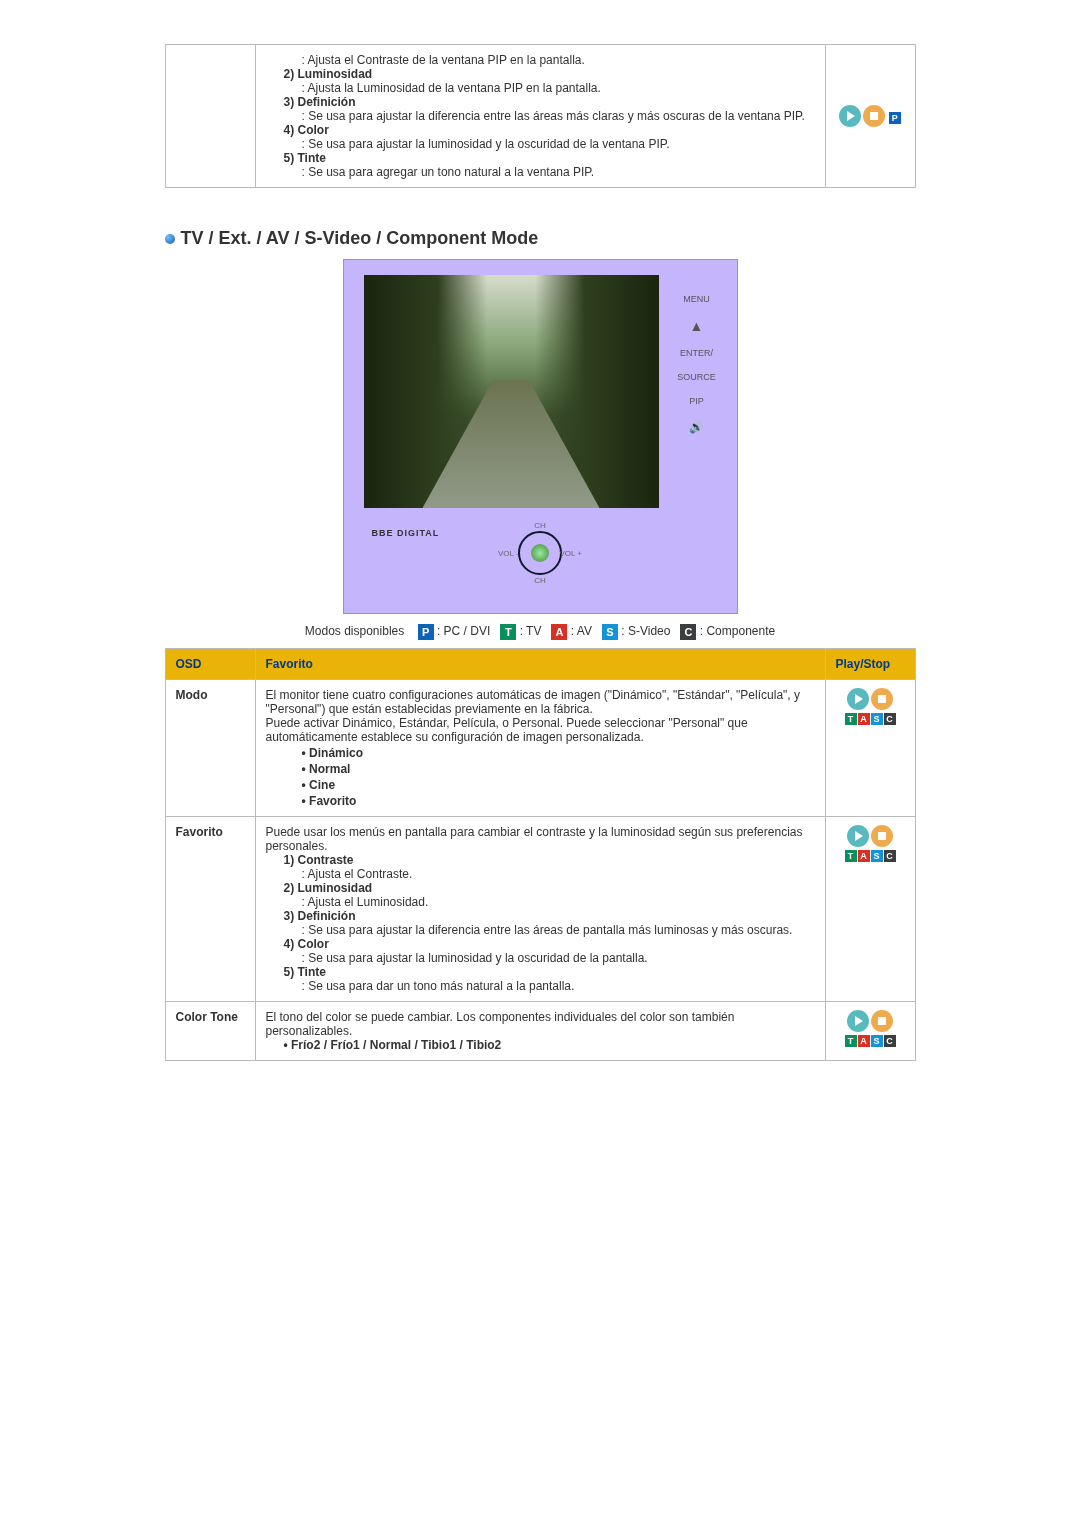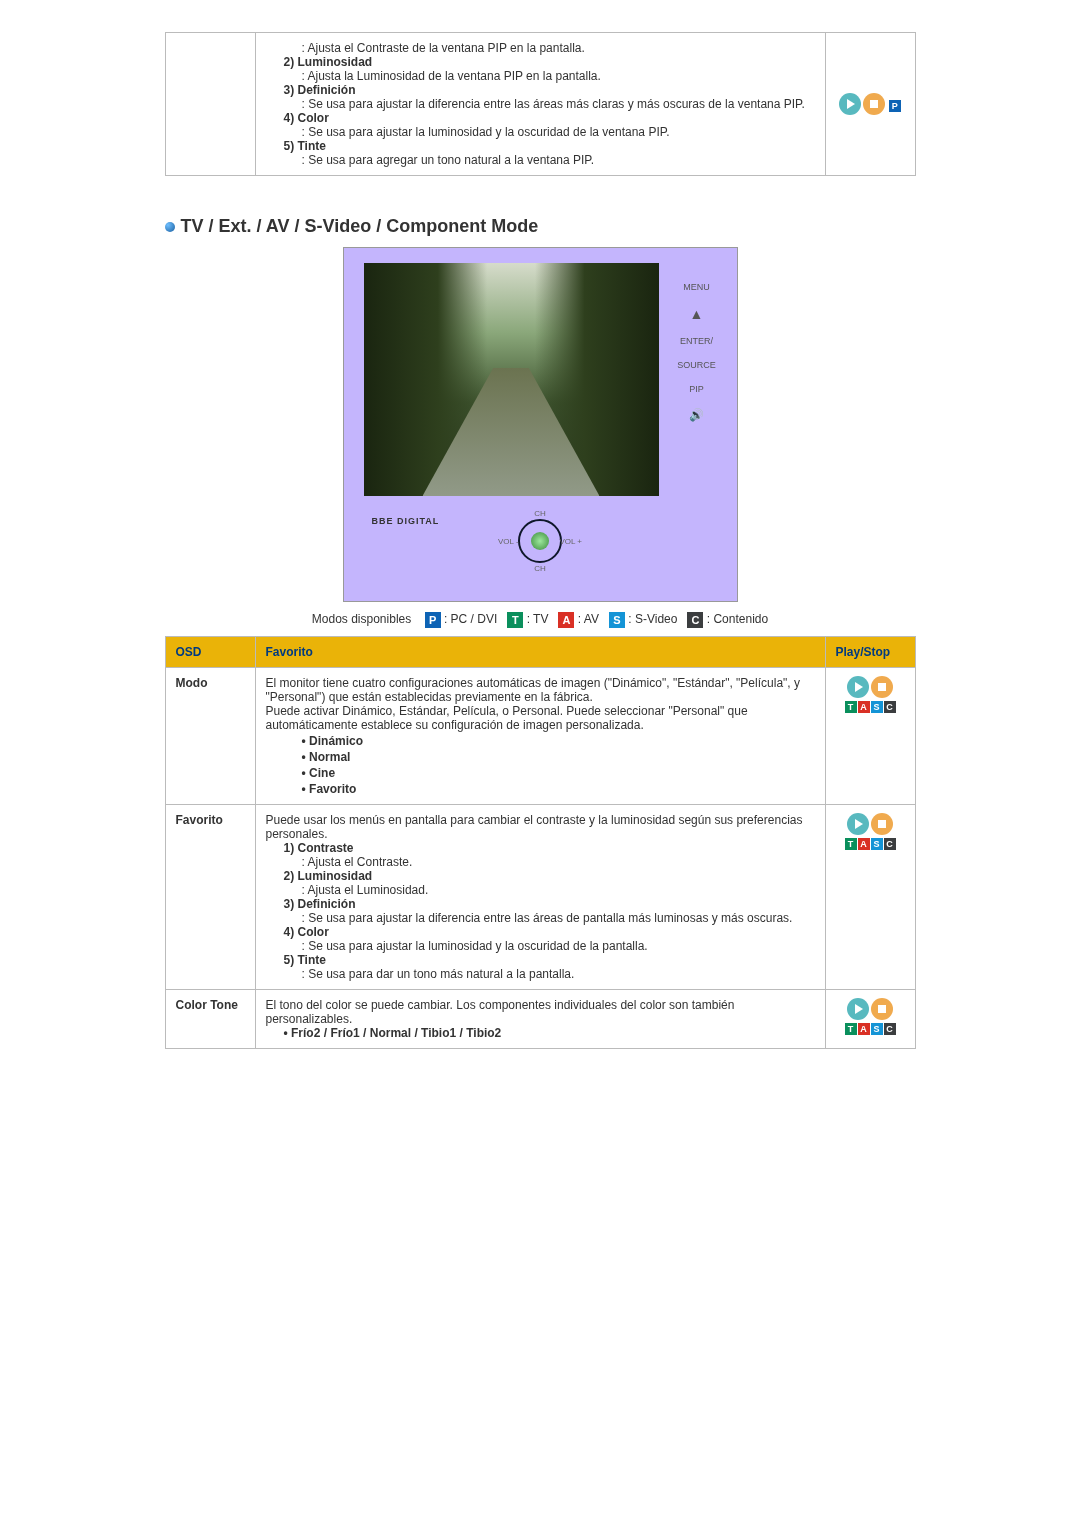--- a/index.html
+++ b/index.html
@@ -1,17 +1,17 @@
 <!DOCTYPE html>
 <html><head>
   <meta charset="utf-8">
   <style>
     * { box-sizing: border-box; margin: 0; padding: 0; }
     body { font-family: Arial, sans-serif; font-size: 12px; color: #333; background: #fff; }
-    .page { width: 871px; margin: 4px auto; padding: 20px 60px; }
+    .page { width: 871px; margin: 16px auto; padding: 20px 60px; }
     table.grid { border-collapse: collapse; width: 100%; border: 1px solid #bbb; margin-top: 8px; }
     table.grid td, table.grid th { border: 1px solid #bbb; padding: 8px 10px; vertical-align: top; font-size: 12px; }
     table.grid th { background: #eab308; text-align: left; color: #003a80; font-weight: bold; }
     .top-table { margin-bottom: 40px; }
     .top-table td.label-cell { width: 12%; }
     .top-table td.content-cell { }
     .top-table td.playstop-cell { width: 12%; text-align: center; vertical-align: middle; }
     .bold { font-weight: bold; }
     .section-header { margin: 20px 0 10px; display: flex; align-items: center; gap: 6px; font-weight: bold; font-size: 18px; color: #333; }
     .bullet-icon { width: 10px; height: 10px; border-radius: 50%; background: radial-gradient(circle at 30% 30%, #6fbfff, #1a5fa0); display: inline-block; flex-shrink: 0; }
@@ -128,21 +128,21 @@
     <span>Modos disponibles</span>&nbsp;&nbsp;&nbsp;
     <span class="mode-badge mb-p">P</span>
     <span>: PC / DVI</span>&nbsp;&nbsp;
     <span class="mode-badge mb-t">T</span>
     <span>: TV</span>&nbsp;&nbsp;
     <span class="mode-badge mb-a">A</span>
     <span>: AV</span>&nbsp;&nbsp;
     <span class="mode-badge mb-s">S</span>
     <span>: S-Video</span>&nbsp;&nbsp;
     <span class="mode-badge mb-c">C</span>
-    <span>: Contenido</span>
+    <span>: Componente</span>
   </div>
 
   <table class="grid">
     <tbody>
         <tr>
       <th>OSD</th>
       <th>Favorito</th>
       <th>Play/Stop</th>
     </tr>
 

